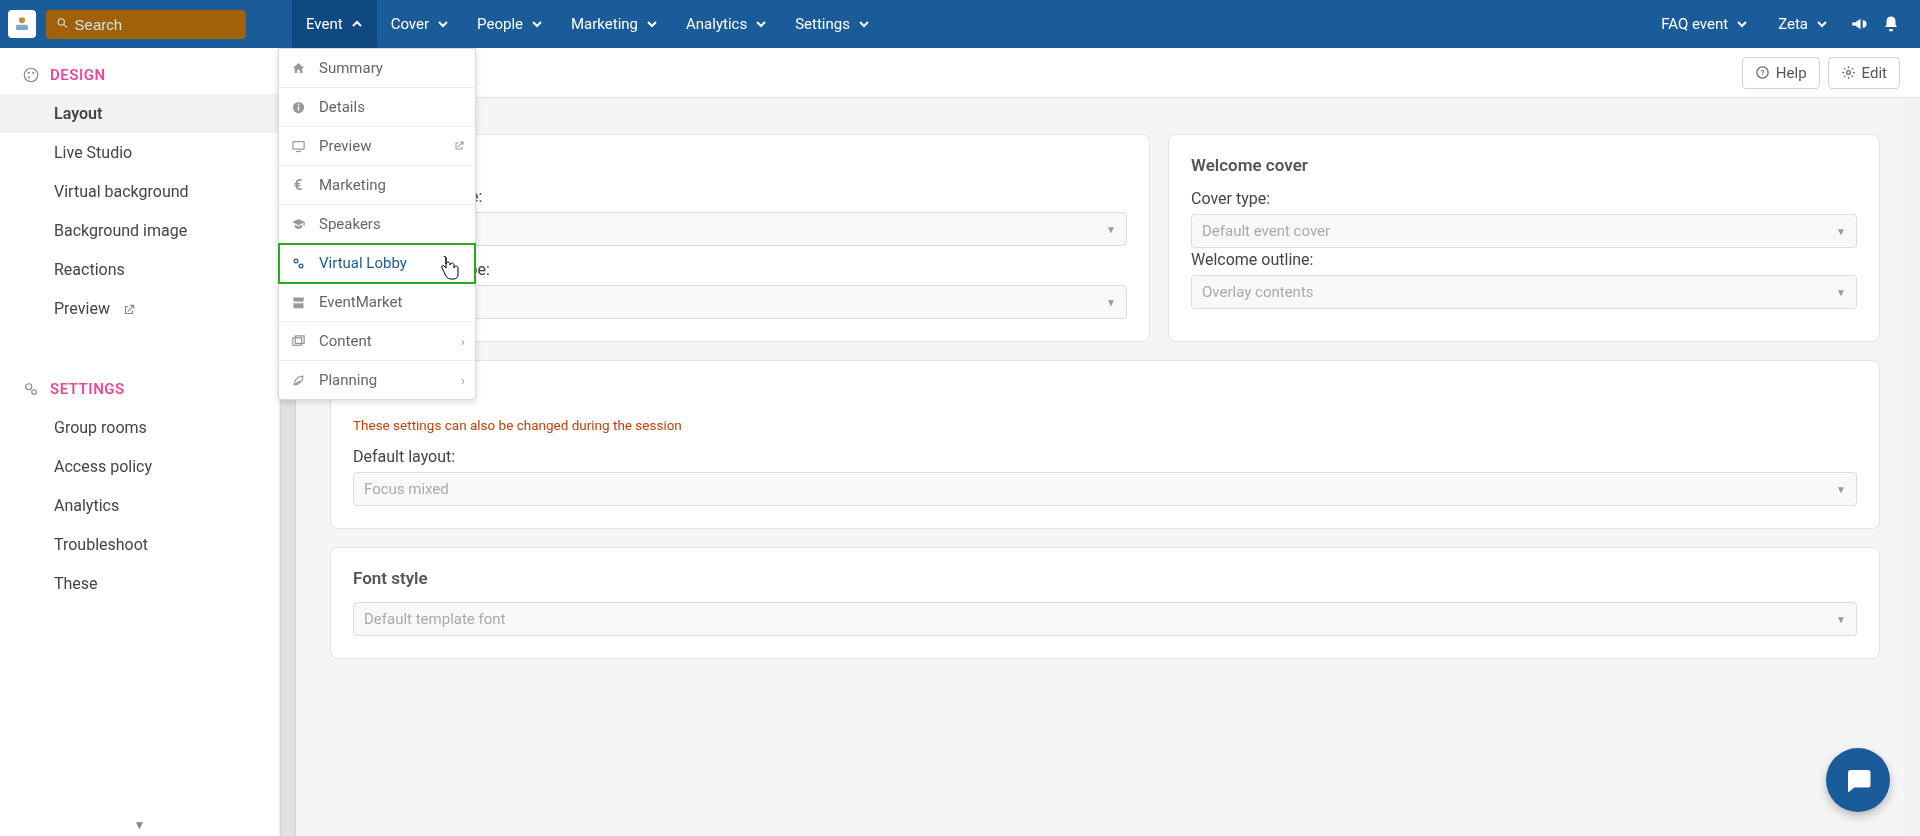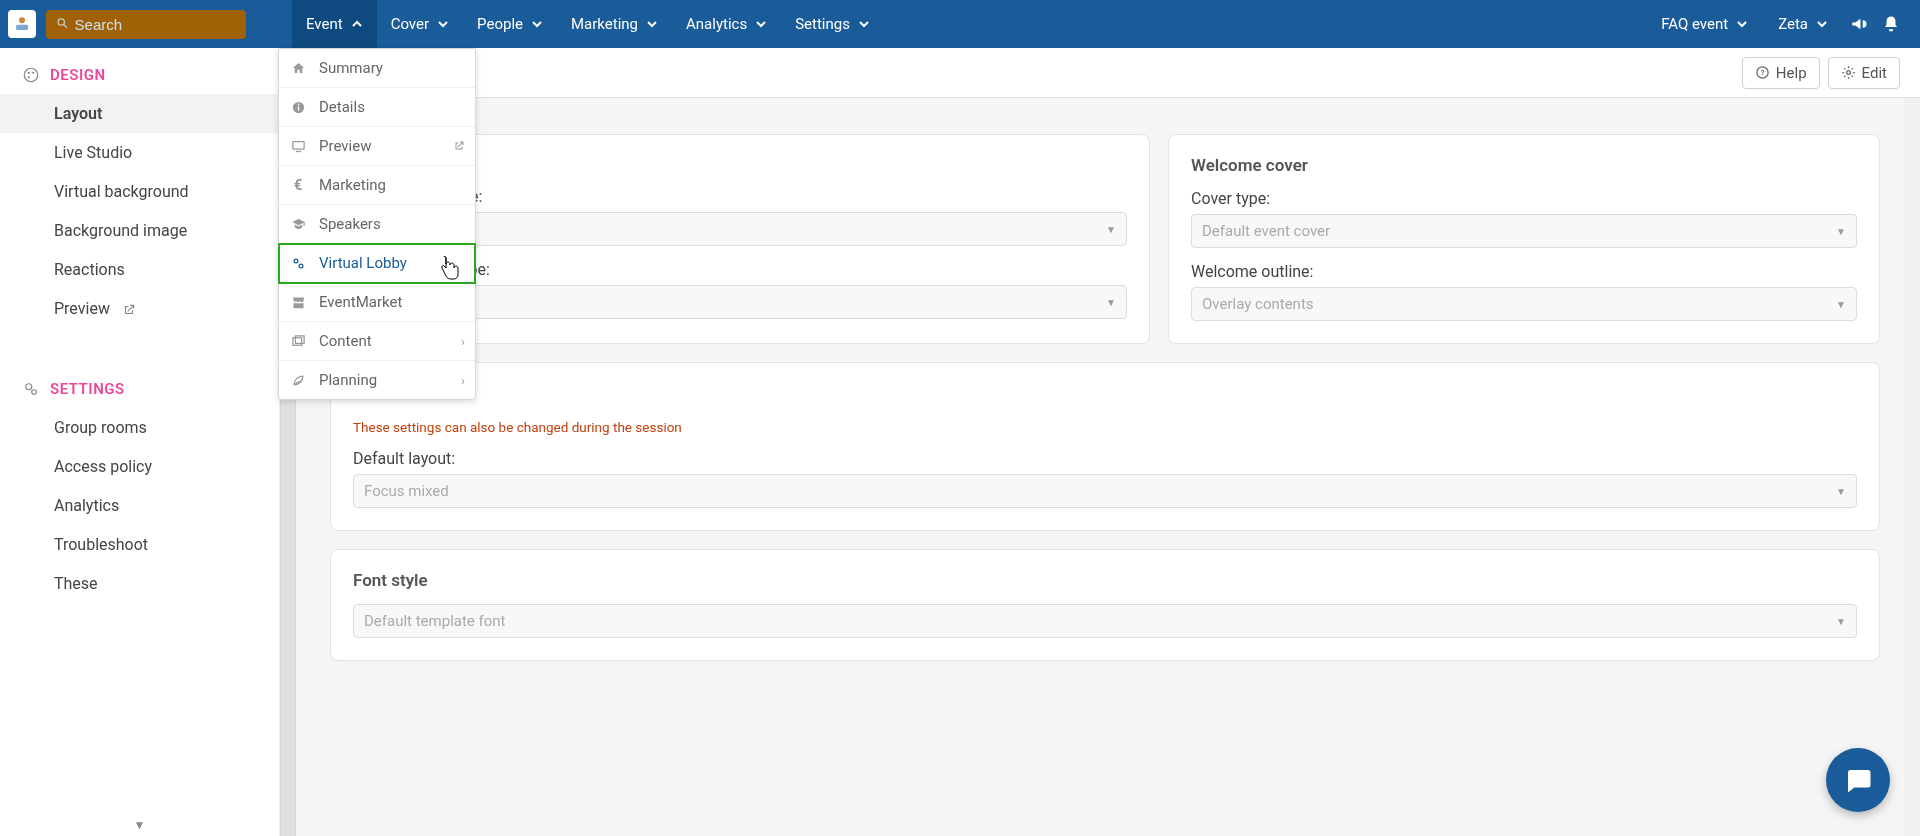--- a/index.html
+++ b/index.html
@@ -454,21 +454,21 @@
           </div>
         </div>
 
         <div class="card flex1">
           <div class="card-title">Welcome cover</div>
           <div class="field-label">Cover type:</div>
           <div class="select">
             <span>Default event cover</span>
             <span class="tri">▼</span>
           </div>
-          <div class="field-label" style="margin-top:14px;">Welcome outline:</div>
+          <div class="field-label" style="margin-top:2px;">Welcome outline:</div>
           <div class="select">
             <span>Overlay contents</span>
             <span class="tri">▼</span>
           </div>
         </div>
       </div>
 
       <div class="card" style="margin-bottom:18px;padding-top:56px;">
         <div class="card-hint">These settings can also be changed during the session</div>
         <div class="field-label">Default layout:</div>

